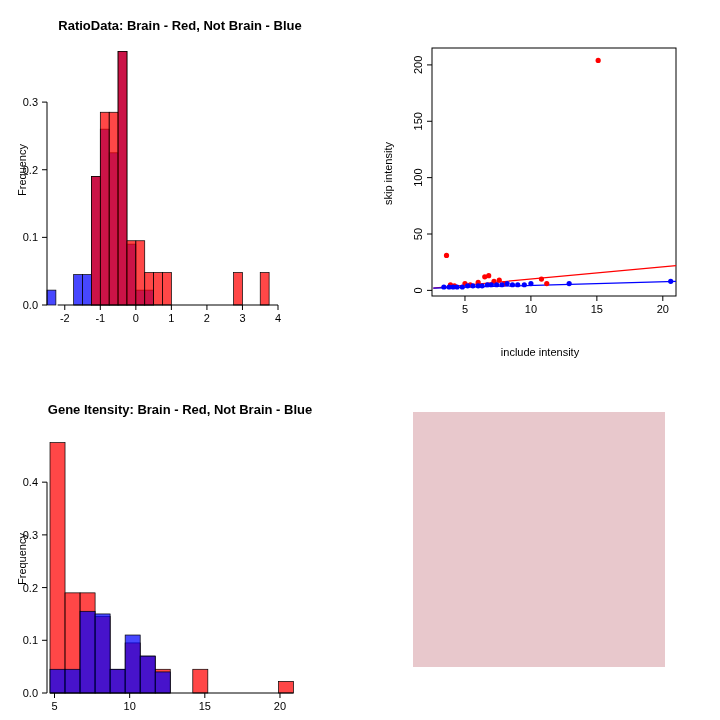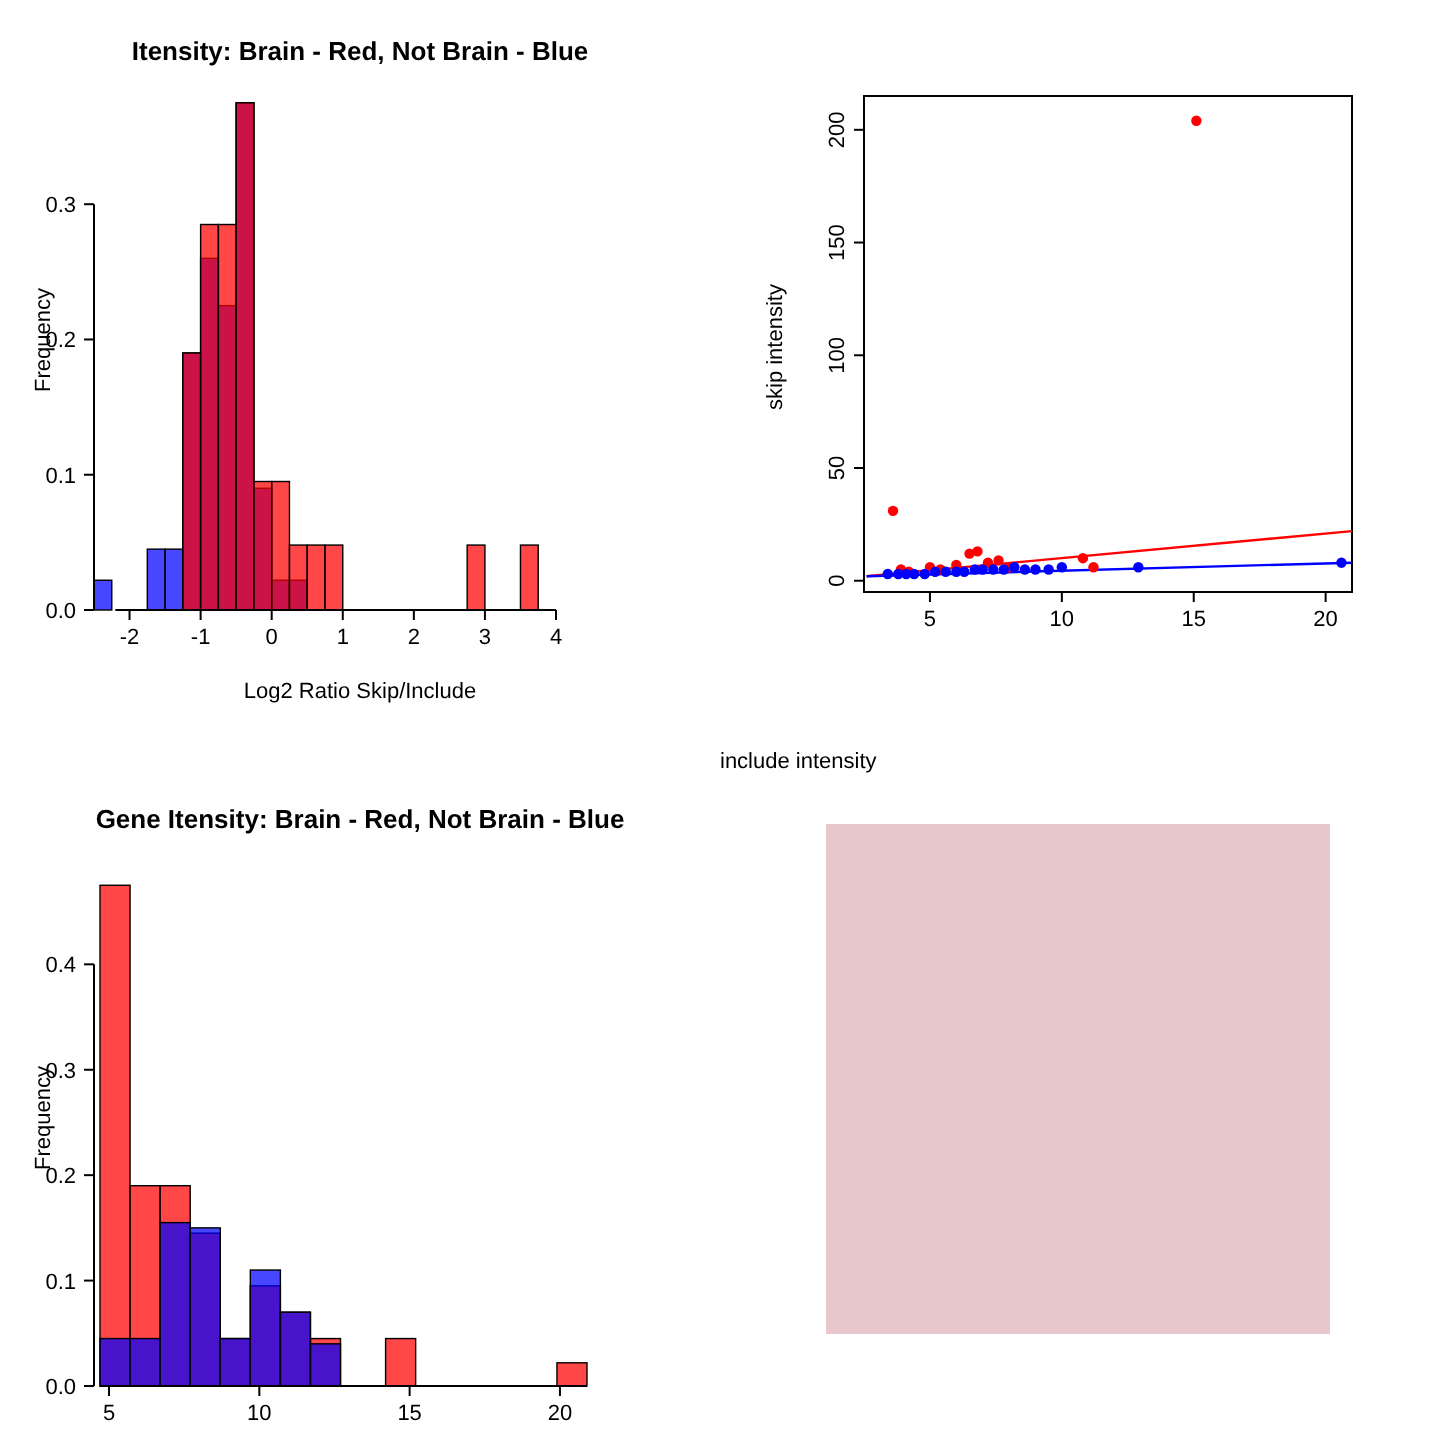--- a/index.html
+++ b/index.html
@@ -11,21 +11,21 @@
   .vertlab{transform-origin:0 0;}
   svg{display:block;}
   .infobox{position:absolute;background:#e8c8cc;}
 </style>
 </head>
 <body>
 
 <div id="root">
 
   <div class="panel" style="left:0;top:0;width:360px;height:360px;">
-    <div class="ptitle" style="left:0;top:18px;width:360px;">Itensity: Brain - Red, Not Brain - Blue</div>
+    <div class="ptitle" style="left:0;top:18px;width:360px;">RatioData: Brain - Red, Not Brain - Blue</div>
     <svg id="svg-hist-ratio" width="360" height="360">
         <rect x="47" y="290.12105263157895" width="8.884615384615387" height="14.878947368421052" fill="#0000ff" stroke="#000" stroke-width="0.7" fill-opacity="0.72"></rect>
         <rect x="73.65384615384616" y="274.5657894736842" width="8.884615384615387" height="30.43421052631578" fill="#0000ff" stroke="#000" stroke-width="0.7" fill-opacity="0.72"></rect>
         <rect x="82.53846153846155" y="274.5657894736842" width="8.884615384615387" height="30.43421052631578" fill="#0000ff" stroke="#000" stroke-width="0.7" fill-opacity="0.72"></rect>
         <rect x="91.42307692307693" y="176.5" width="8.884615384615387" height="128.5" fill="#0000ff" stroke="#000" stroke-width="0.7" fill-opacity="0.72"></rect>
         <rect x="100.30769230769232" y="129.1578947368421" width="8.884615384615358" height="175.8421052631579" fill="#0000ff" stroke="#000" stroke-width="0.7" fill-opacity="0.72"></rect>
         <rect x="109.19230769230768" y="152.82894736842107" width="8.884615384615401" height="152.17105263157893" fill="#0000ff" stroke="#000" stroke-width="0.7" fill-opacity="0.72"></rect>
         <rect x="118.07692307692308" y="51.38157894736844" width="8.884615384615373" height="253.61842105263156" fill="#0000ff" stroke="#000" stroke-width="0.7" fill-opacity="0.72"></rect>
         <rect x="126.96153846153845" y="244.13157894736844" width="8.884615384615415" height="60.86842105263156" fill="#0000ff" stroke="#000" stroke-width="0.7" fill-opacity="0.72"></rect>
         <rect x="135.84615384615387" y="290.12105263157895" width="8.884615384615358" height="14.878947368421052" fill="#0000ff" stroke="#000" stroke-width="0.7" fill-opacity="0.72"></rect>
@@ -59,21 +59,20 @@
         <line x1="47" y1="305" x2="47" y2="102.10526315789474" stroke="#000" stroke-width="1"></line>
         <line x1="42" y1="305" x2="47" y2="305" stroke="#000" stroke-width="1"></line>
         <text x="38" y="309" text-anchor="end" font-family="Liberation Sans, sans-serif" font-size="11px" fill="#000">0.0</text>
         <line x1="42" y1="237.3684210526316" x2="47" y2="237.3684210526316" stroke="#000" stroke-width="1"></line>
         <text x="38" y="241.3684210526316" text-anchor="end" font-family="Liberation Sans, sans-serif" font-size="11px" fill="#000">0.1</text>
         <line x1="42" y1="169.73684210526318" x2="47" y2="169.73684210526318" stroke="#000" stroke-width="1"></line>
         <text x="38" y="173.73684210526318" text-anchor="end" font-family="Liberation Sans, sans-serif" font-size="11px" fill="#000">0.2</text>
         <line x1="42" y1="102.10526315789474" x2="47" y2="102.10526315789474" stroke="#000" stroke-width="1"></line>
         <text x="38" y="106.10526315789474" text-anchor="end" font-family="Liberation Sans, sans-serif" font-size="11px" fill="#000">0.3</text>
       </svg>
-    <div class="axlabel" style="left:0;top:340px;width:360px;text-align:center;">Log2 Ratio Skip/Include</div>
     <div class="axlabel vertlab" style="left:16px;top:196px;transform:rotate(-90deg);">Frequency</div>
   </div>
 
   <div class="panel" style="left:360px;top:0;width:360px;height:360px;">
     <svg id="svg-scatter" width="360" height="360">
         <rect x="72" y="48" width="244" height="248" fill="none" stroke="#000" stroke-width="1"></rect>
         <line x1="73.31891891891892" y1="288.1090909090909" x2="316" y2="265.56363636363636" stroke="#ff0000" stroke-width="1.2"></line>
         <line x1="73.31891891891892" y1="288.1090909090909" x2="316" y2="281.3454545454546" stroke="#0000ff" stroke-width="1.2"></line>
         <circle cx="86.5081081081081" cy="255.41818181818184" r="2.6" fill="#ff0000"></circle>
         <circle cx="90.46486486486486" cy="284.72727272727275" r="2.6" fill="#ff0000"></circle>
@@ -121,21 +120,21 @@
         <text x="62" y="290.3636363636364" text-anchor="middle" font-family="Liberation Sans, sans-serif" font-size="11px" fill="#000" transform="rotate(-90 62 290.3636363636364)">0</text>
         <line x1="67" y1="234" x2="72" y2="234" stroke="#000" stroke-width="1"></line>
         <text x="62" y="234" text-anchor="middle" font-family="Liberation Sans, sans-serif" font-size="11px" fill="#000" transform="rotate(-90 62 234)">50</text>
         <line x1="67" y1="177.63636363636363" x2="72" y2="177.63636363636363" stroke="#000" stroke-width="1"></line>
         <text x="62" y="177.63636363636363" text-anchor="middle" font-family="Liberation Sans, sans-serif" font-size="11px" fill="#000" transform="rotate(-90 62 177.63636363636363)">100</text>
         <line x1="67" y1="121.27272727272725" x2="72" y2="121.27272727272725" stroke="#000" stroke-width="1"></line>
         <text x="62" y="121.27272727272725" text-anchor="middle" font-family="Liberation Sans, sans-serif" font-size="11px" fill="#000" transform="rotate(-90 62 121.27272727272725)">150</text>
         <line x1="67" y1="64.90909090909093" x2="72" y2="64.90909090909093" stroke="#000" stroke-width="1"></line>
         <text x="62" y="64.90909090909093" text-anchor="middle" font-family="Liberation Sans, sans-serif" font-size="11px" fill="#000" transform="rotate(-90 62 64.90909090909093)">200</text>
       </svg>
-    <div class="axlabel" style="left:0;top:346px;width:360px;margin-top:29px;">include intensity</div>
+    <div class="axlabel" style="left:0;top:346px;width:360px;text-align:center;">include intensity</div>
     <div class="axlabel vertlab" style="left:22px;top:205px;transform:rotate(-90deg);">skip intensity</div>
   </div>
 
   <div class="panel" style="left:0;top:380px;width:360px;height:360px;">
     <div class="ptitle" style="left:4px;top:22px;width:352px;">Gene Itensity: Brain - Red, Not Brain - Blue</div>
     <svg id="svg-hist-int" width="360" height="360">
         <rect x="50.00606060606061" y="62.63541666666666" width="15.030303030303024" height="250.36458333333334" fill="#ff0000" stroke="#000" stroke-width="0.7" fill-opacity="0.72"></rect>
         <rect x="65.03636363636363" y="212.85416666666666" width="15.030303030303031" height="100.14583333333334" fill="#ff0000" stroke="#000" stroke-width="0.7" fill-opacity="0.72"></rect>
         <rect x="80.06666666666666" y="212.85416666666666" width="15.030303030303031" height="100.14583333333334" fill="#ff0000" stroke="#000" stroke-width="0.7" fill-opacity="0.72"></rect>
         <rect x="95.0969696969697" y="236.57291666666669" width="15.030303030303031" height="76.42708333333331" fill="#ff0000" stroke="#000" stroke-width="0.7" fill-opacity="0.72"></rect>

